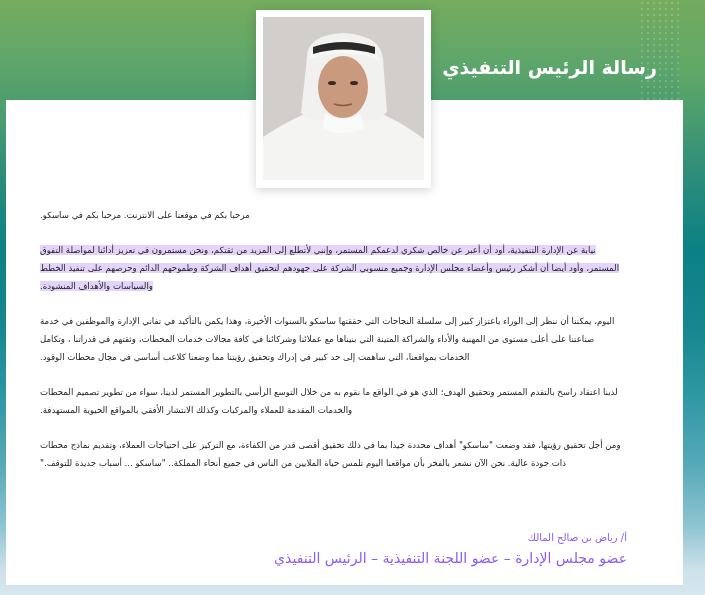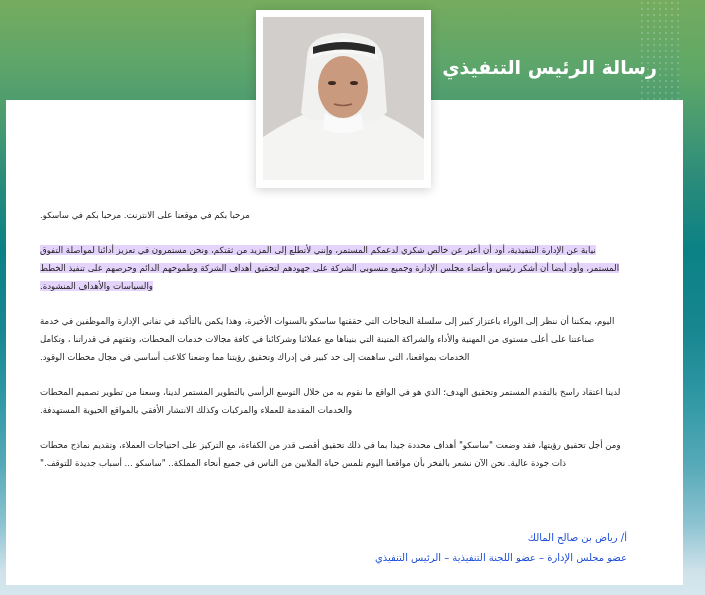--- a/index.html
+++ b/index.html
@@ -38,24 +38,24 @@
   .content {
     position: absolute; left: 40px; width: 587px; top: 206px;
     direction: rtl; text-align: left; font-size: 8.6px; line-height: 18px; color: #222;
   }
   .content p { margin: 0 0 17px 0; }
   .highlight {
     background: #e4d3fb;
   }
   .signature {
     position: absolute; left: 40px; width: 587px; top: 528px;
-    direction: rtl; text-align: right; color: #1d4ed8;
+    direction: rtl; text-align: right; color: #8b5cf6;
   }
   .sig-name { font-size: 10px; line-height: 20px; }
-  .sig-title { font-size: 10px; line-height: 20px; }
+  .sig-title { font-size: 14px; line-height: 20px; }
 </style>
 </head>
 <body>
 
 <div class="header-band">
   <div class="dots"></div>
   <div class="page-title">رسالة الرئيس التنفيذي</div>
 </div>
 
 <div class="card"></div>
@@ -81,20 +81,20 @@
       <ellipse cx="91" cy="66" rx="4" ry="2" fill="#3c2a22"></ellipse>
       <path d="M71 87 Q80 90 89 87" stroke="#8a5a48" stroke-width="1.4" fill="none"></path>
     </svg>
   </div>
 </div>
 
 <div class="content">
   <p>مرحبا بكم في موقعنا على الانترنت. مرحبا بكم في ساسكو.</p>
   <p><span class="highlight">نيابة عن الإدارة التنفيذية، أود أن أعبر عن خالص شكري لدعمكم المستمر، وإنني لأتطلع إلى المزيد من ثقتكم، ونحن مستمرون في تعزيز أدائنا لمواصلة التفوق المستمر، وأود أيضا أن أشكر رئيس وأعضاء مجلس الإدارة وجميع منسوبي الشركة على جهودهم لتحقيق أهداف الشركة وطموحهم الدائم وحرصهم على تنفيذ الخطط والسياسات والأهداف المنشودة.</span></p>
   <p>اليوم، يمكننا أن ننظر إلى الوراء باعتزاز كبير إلى سلسلة النجاحات التي حققتها ساسكو بالسنوات الأخيرة، وهذا يكمن بالتأكيد في تفاني الإدارة والموظفين في خدمة صناعتنا على أعلى مستوى من المهنية والأداء والشراكة المتينة التي بنيناها مع عملائنا وشركائنا في كافة مجالات خدمات المحطات، وثقتهم في قدراتنا ، وتكامل الخدمات بمواقعنا، التي ساهمت إلى حد كبير في إدراك وتحقيق رؤيتنا مما وضعنا كلاعب أساسي في مجال محطات الوقود.</p>
-  <p>لدينا اعتقاد راسخ بالتقدم المستمر وتحقيق الهدف؛ الذي هو في الواقع ما نقوم به من خلال التوسع الرأسي بالتطوير المستمر لدينا، وسعنا من تطوير تصميم المحطات والخدمات المقدمة للعملاء والمركبات وكذلك الانتشار الأفقي بالمواقع الحيوية المستهدفة.</p>
+  <p>لدينا اعتقاد راسخ بالتقدم المستمر وتحقيق الهدف؛ الذي هو في الواقع ما نقوم به من خلال التوسع الرأسي بالتطوير المستمر لدينا، سواء من تطوير تصميم المحطات والخدمات المقدمة للعملاء والمركبات وكذلك الانتشار الأفقي بالمواقع الحيوية المستهدفة.</p>
   <p>ومن أجل تحقيق رؤيتها، فقد وضعت "ساسكو" أهداف محددة جيدا بما في ذلك تحقيق أقصى قدر من الكفاءة، مع التركيز على احتياجات العملاء، وتقديم نماذج محطات ذات جودة عالية. نحن الآن نشعر بالفخر بأن مواقعنا اليوم تلمس حياة الملايين من الناس في جميع أنحاء المملكة.. "ساسكو ... أسباب جديدة للتوقف."</p>
 </div>
 
 <div class="signature">
   <div class="sig-name">أ/ رياض بن صالح المالك</div>
   <div class="sig-title">عضو مجلس الإدارة – عضو اللجنة التنفيذية – الرئيس التنفيذي</div>
 </div>
 
 </body></html>

